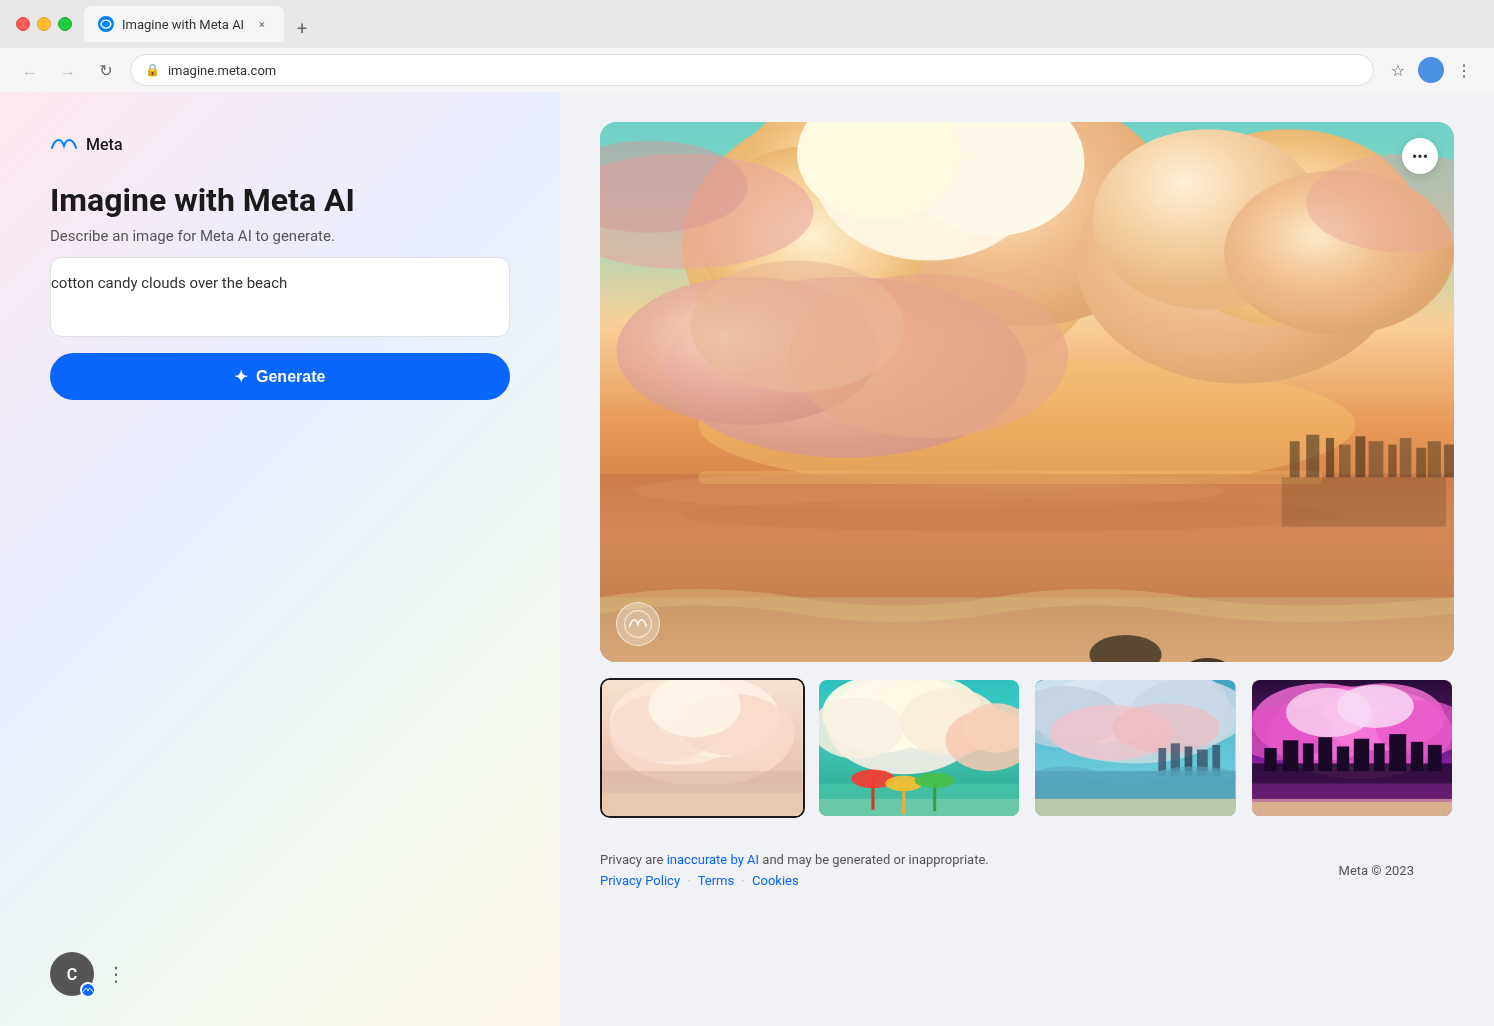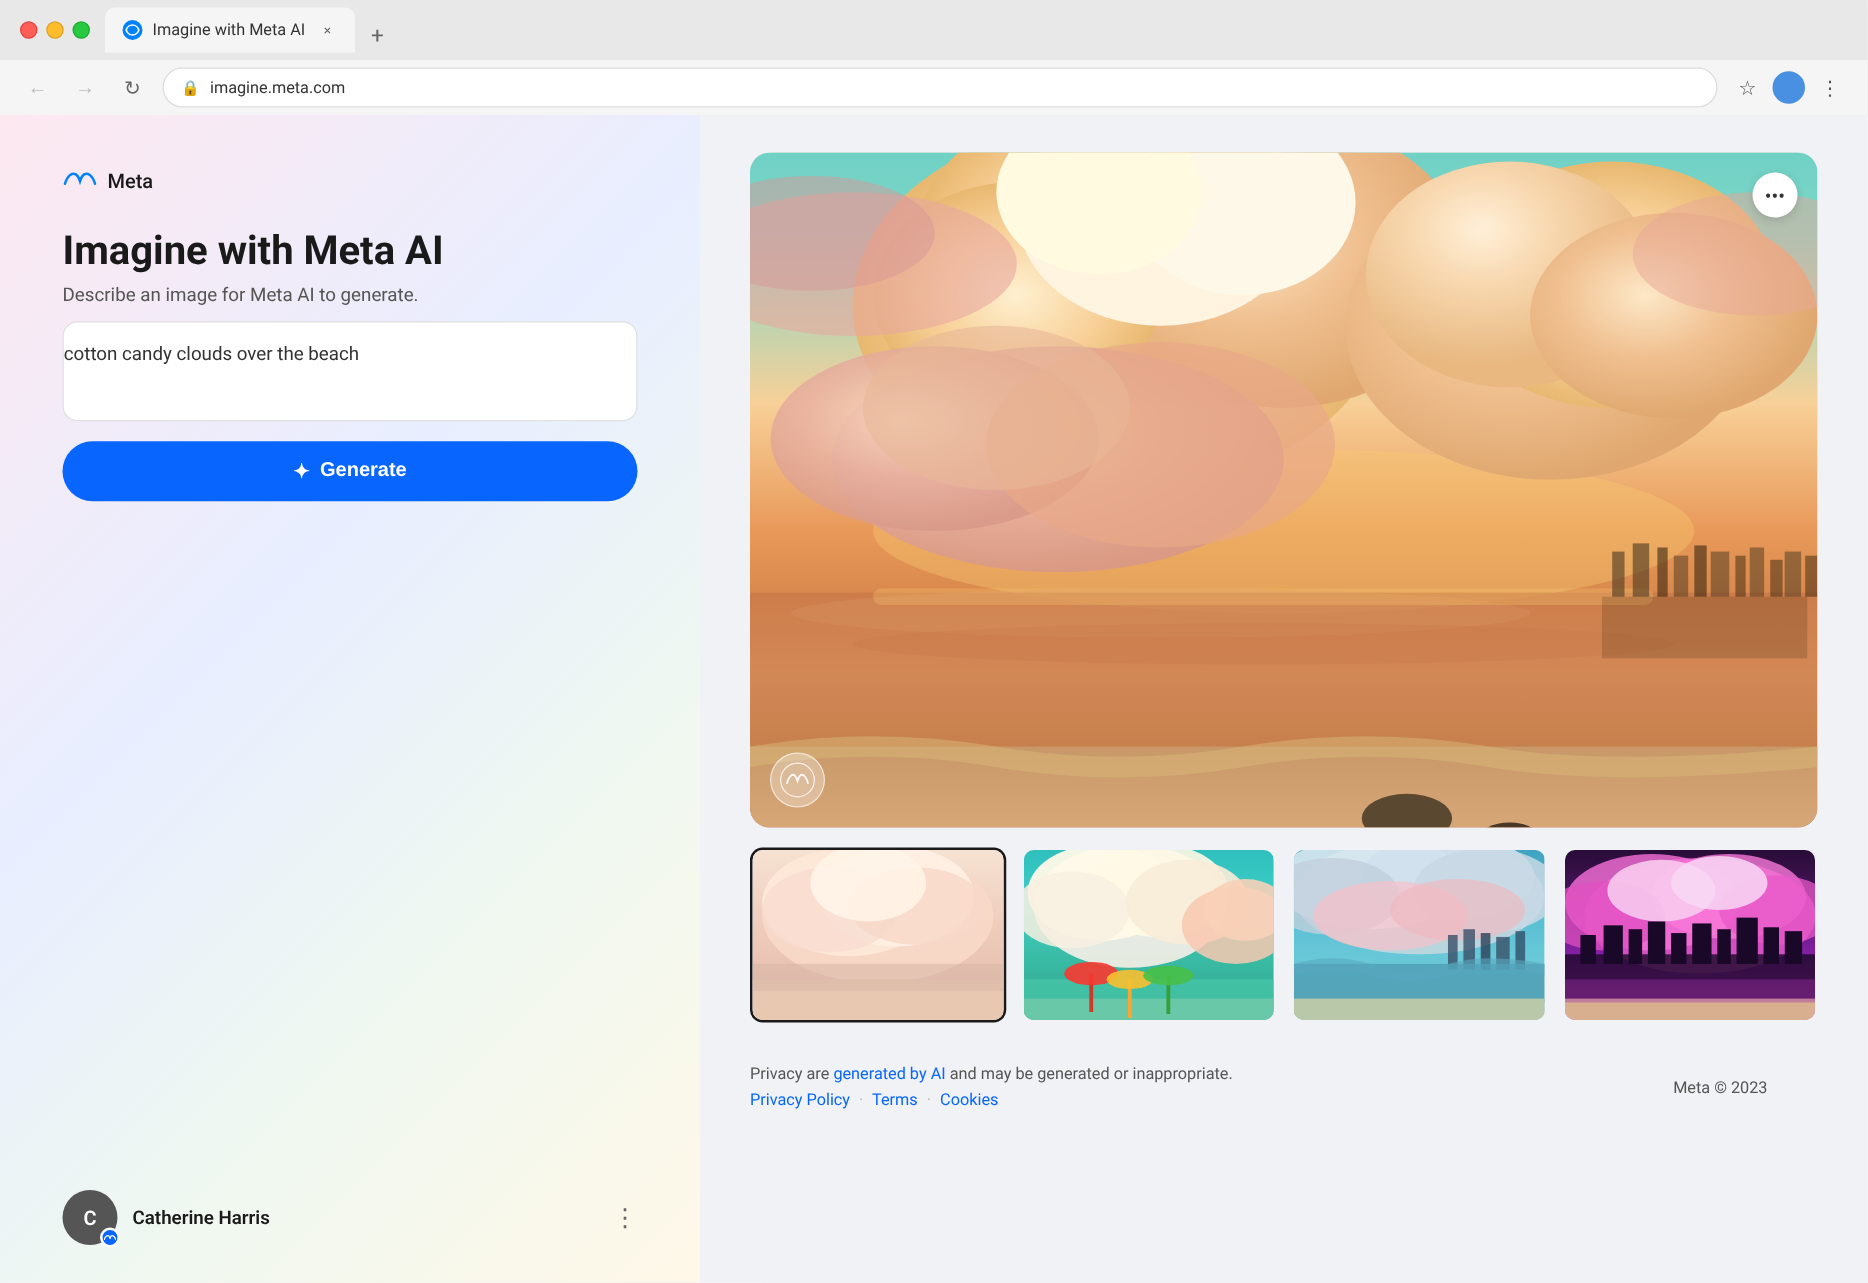--- a/index.html
+++ b/index.html
@@ -502,21 +502,20 @@
 
     <div class="user-profile">
       <div class="user-avatar">
         <span>C</span>
         <div class="user-avatar-badge">
           <svg width="10" height="6" viewBox="0 0 20 10" fill="none">
             <path d="M1 8C1 8 3 2 7 2C9 2 9.5 5 10 7C10.5 5 11 2 13 2C17 2 19 8 19 8" stroke="white" stroke-width="2" fill="none" stroke-linecap="round"></path>
           </svg>
         </div>
       </div>
-      <span class="user-name">Catherine Harris</span>
       <span class="user-menu-btn">⋮</span>
     </div>
   </div>
 
   <div class="right-panel">
 
     <div class="main-image-container">
       <svg class="main-image-svg" viewBox="0 0 520 420" preserveAspectRatio="xMidYMid slice" xmlns="http://www.w3.org/2000/svg">
 
         <defs>
@@ -763,21 +762,21 @@
           <rect x="0" y="88" width="130" height="22" fill="#d8b090"></rect>
 
           <rect x="0" y="78" width="130" height="12" fill="#a030a8" opacity="0.4"></rect>
         </svg>
       </div>
 
     </div>
 
     <div class="footer">
       <div class="footer-left">
-        <span>Privacy are </span><a class="footer-link">generated by AI</a><span> and may be generated or inappropriate.</span>
+        <span>Privacy are </span><a class="footer-link">inaccurate by AI</a><span> and may be generated or inappropriate.</span>
         <br>
         <a class="footer-link">Privacy Policy</a>
         <span class="footer-separator">·</span>
         <a class="footer-link">Terms</a>
         <span class="footer-separator">·</span>
         <a class="footer-link">Cookies</a>
       </div>
       <div class="footer-right">Meta © 2023</div>
     </div>
 

